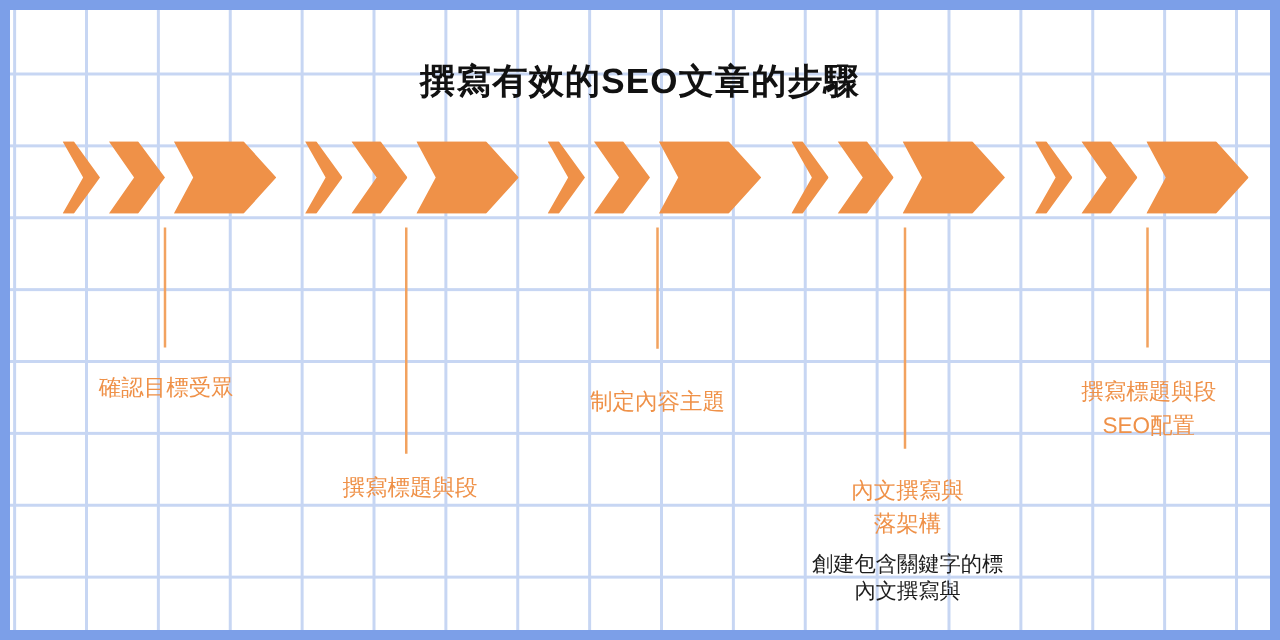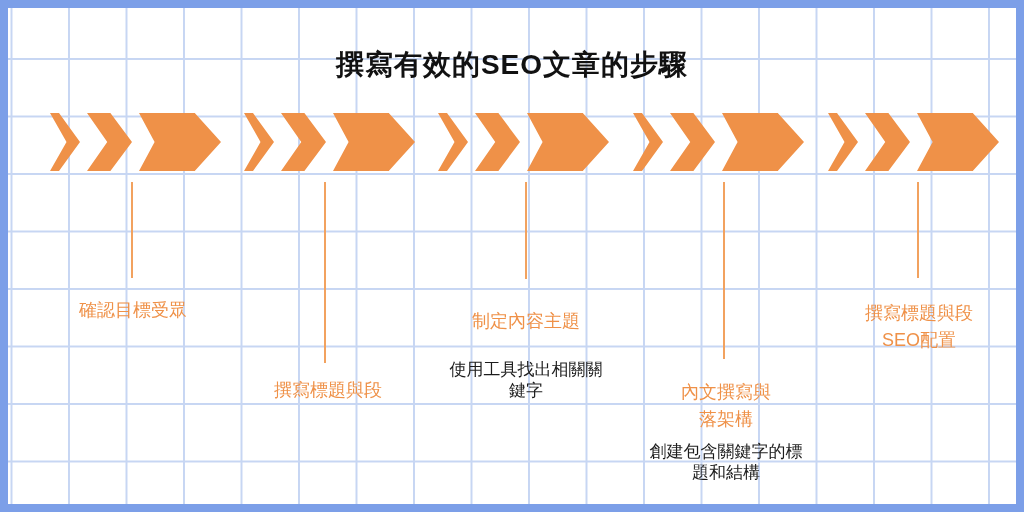--- a/index.html
+++ b/index.html
@@ -80,33 +80,31 @@
   <div class="connector c2"></div>
   <div class="step-title t2">撰寫標題與段</div>
 
   <div class="chevron-group g3">
     <div class="chev chev-s"></div>
     <div class="chev chev-m"></div>
     <div class="chev chev-l"></div>
   </div>
   <div class="connector c3"></div>
   <div class="step-title t3">制定內容主題</div>
-  <div class="step-desc d3">使用工具找出相關關
-鍵字</div>
 
   <div class="chevron-group g4">
     <div class="chev chev-s"></div>
     <div class="chev chev-m"></div>
     <div class="chev chev-l"></div>
   </div>
   <div class="connector c4"></div>
   <div class="step-title t4">內文撰寫與
 落架構</div>
   <div class="step-desc d4">創建包含關鍵字的標
-題和結構</div>
+內文撰寫與</div>
 
   <div class="chevron-group g5">
     <div class="chev chev-s"></div>
     <div class="chev chev-m"></div>
     <div class="chev chev-l"></div>
   </div>
   <div class="connector c5"></div>
   <div class="step-title t5">撰寫標題與段
 SEO配置</div>
 

